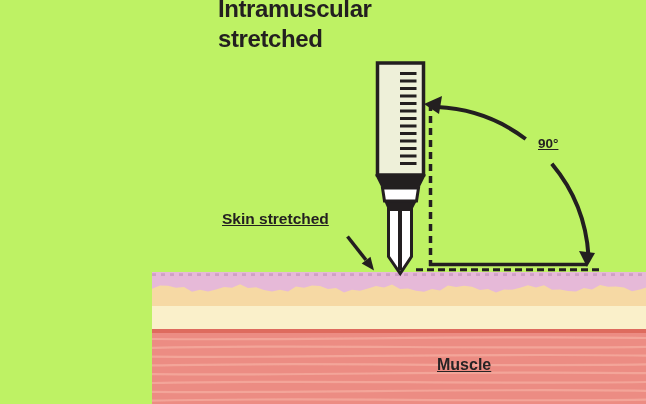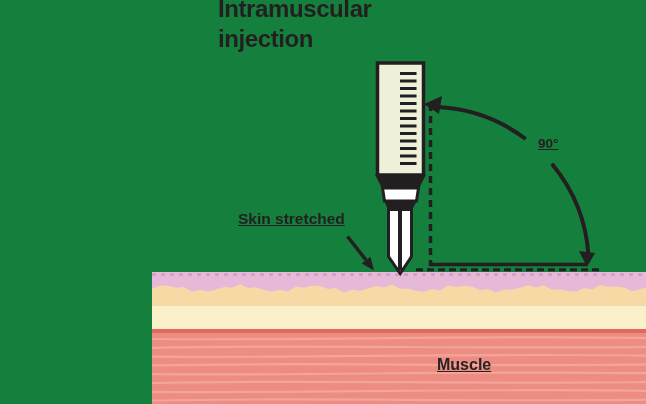--- a/index.html
+++ b/index.html
@@ -1,27 +1,27 @@
 <!DOCTYPE html>
 <html style="--ink: #231f20; --barrel_fill: #eef0d9; --epidermis: #e6b9d8; --epidermis_texture: #cf9fc5; --dermis: #f6d9a4; --fat: #faf0ca; --muscle: #ec8c83; --muscle_stria_light: #f4a79b; --muscle_top: #de6b5e;"><head>
 <meta charset="utf-8">
 <style>
   html,body{margin:0;padding:0;background:#fff;}
   .canvas{
-    position:relative;width:646px;height:404px;background:#15803d;overflow:hidden;
+    position:relative;width:646px;height:404px;background:#bef264;overflow:hidden;
     font-family:"Liberation Sans",sans-serif;color:var(--ink,#231f20);
   }
   .canvas svg{position:absolute;left:0;top:0;}
   .title{
     position:absolute;left:218px;top:-6px;
     font-size:24px;font-weight:700;line-height:30px;letter-spacing:-0.4px;
     color:var(--ink,#231f20);
   }
   .label{position:absolute;color:var(--ink,#231f20);white-space:nowrap;text-decoration:underline;}
-  .skin-label{left:238px;top:210px;font-size:15.5px;font-weight:700;}
+  .skin-label{left:222px;top:210px;font-size:15.5px;font-weight:700;}
   .angle-label{left:538px;top:136px;font-size:13.5px;font-weight:700;}
   .muscle-label{left:437px;top:356px;font-size:16px;font-weight:600;color:#272324;text-align:center;}
 </style>
 </head>
 <body>
 
 <div class="canvas">
 
   <svg width="646" height="404" viewBox="0 0 646 404">
 
@@ -79,21 +79,21 @@
           <line x1="400" x2="416.5" y1="141" y2="141"></line>
           <line x1="400" x2="416.5" y1="148.5" y2="148.5"></line>
           <line x1="400" x2="416.5" y1="156" y2="156"></line>
           <line x1="400" x2="416.5" y1="163.5" y2="163.5"></line>
         </g>
     </g>
   </svg>
 
   <div class="title">
     <div>Intramuscular</div>
-    <div>injection</div>
+    <div>stretched</div>
   </div>
 
   <div class="label skin-label">Skin stretched</div>
 
   <div class="label angle-label">90°</div>
 
   <div class="label muscle-label">Muscle</div>
 </div>
 
 </body></html>

